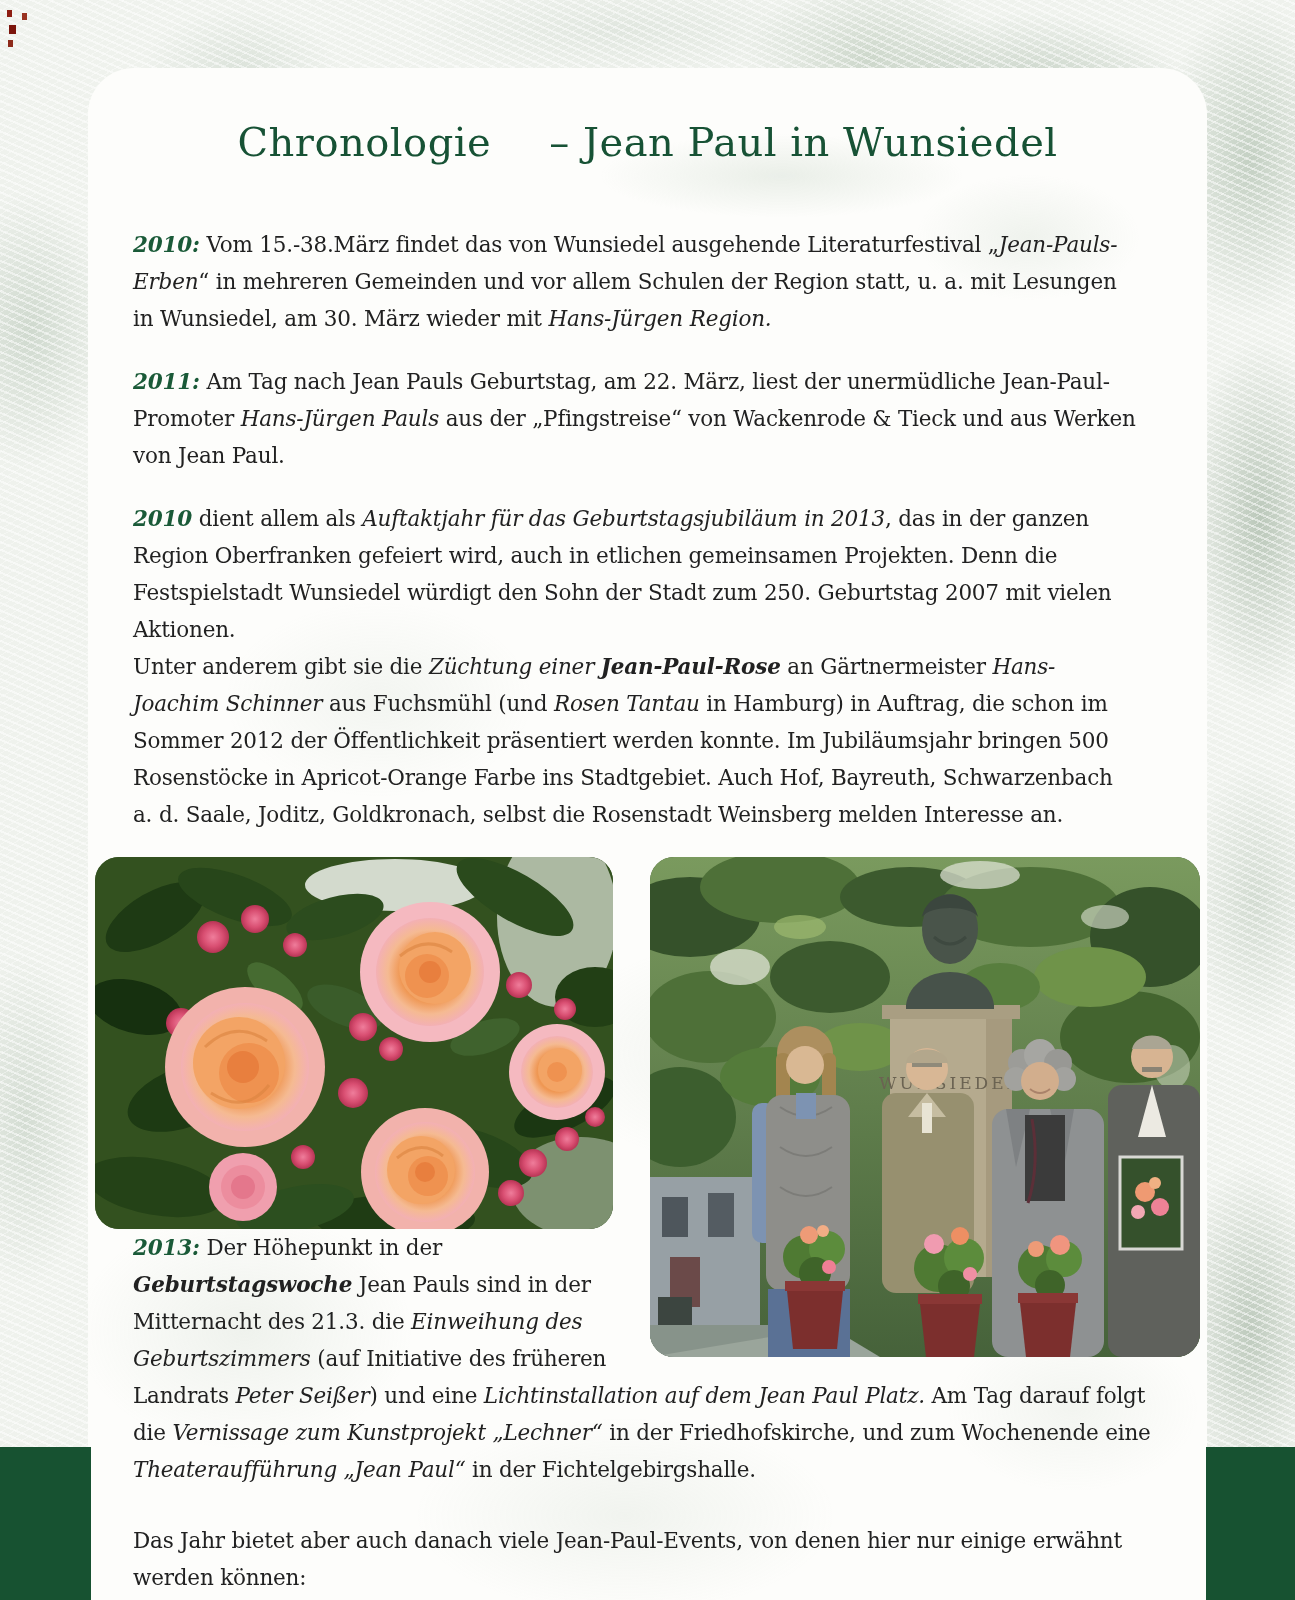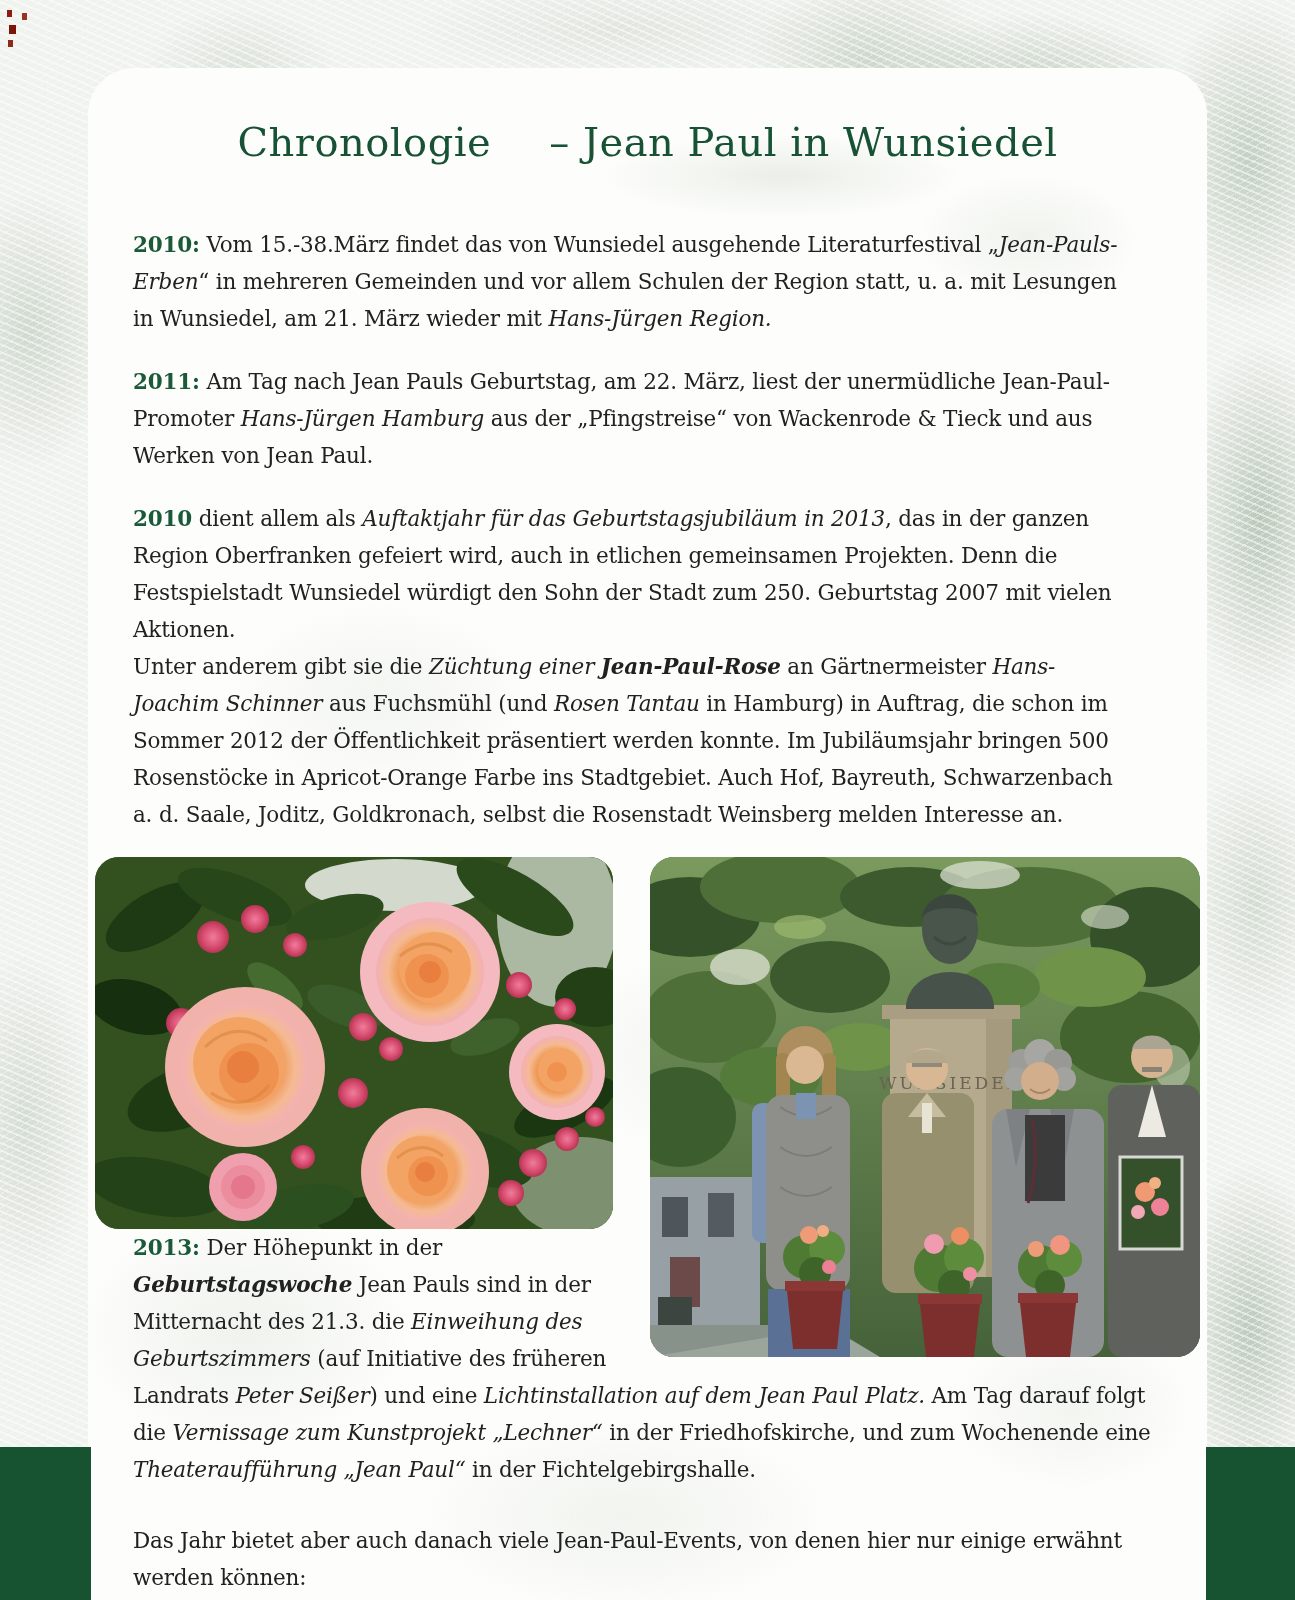--- a/index.html
+++ b/index.html
@@ -69,21 +69,21 @@
     white-space: nowrap;
   }
   .title-gap { display: inline-block; width: 58px; }
 
   .para {
     margin: 26px 70px 0 45px;
     font-size: 21.5px; line-height: 37px;
     color: #212121; letter-spacing: -0.2px;
   }
   .para-2010 { margin-top: 62px; }
-  .year { color: #1a5a38; font-weight: bold; }
+  .year { color: #1a5a38; font-style: italic; font-weight: bold; }
   .it  { font-style: italic; }
   .bit { font-style: italic; font-weight: bold; }
 
   .flow { margin: 24px 7px 0 7px; }
   .photo-frame { border-radius: 24px; overflow: hidden; background: #33511f; }
   .photo-roses { float: left;  width: 518px; height: 372px; }
   .photo-group { float: right; width: 550px; height: 500px; }
   .photo-frame svg { display: block; }
   .flow .para { margin: 14px 28px 0 38px; }
 
@@ -99,25 +99,25 @@
 
 <div class="panel">
   <div class="panel-texture"></div>
   <div class="content">
 
     <div class="title-row">
       <span>Chronologie</span><span class="title-gap"></span><span>– Jean Paul in Wunsiedel</span>
     </div>
 
     <p class="para para-2010">
-      <span class="year">2010:</span><span> Vom 15.-38.März findet das von Wunsiedel ausgehende Literaturfestival „</span><span class="it">Jean-Pauls-Erben</span><span>“ in mehreren Gemeinden und vor allem Schulen der Region statt, u. a. mit Lesungen in Wunsiedel, am 21. März wieder mit </span><span class="it">Hans-Jürgen Region.</span>
+      <span class="year">2010:</span><span> Vom 15.-38.März findet das von Wunsiedel ausgehende Literaturfestival „</span><span class="it">Jean-Pauls-Erben</span><span>“ in mehreren Gemeinden und vor allem Schulen der Region statt, u. a. mit Lesungen in Wunsiedel, am 30. März wieder mit </span><span class="it">Hans-Jürgen Region.</span>
     </p>
 
     <p class="para">
-      <span class="year">2011:</span><span> Am Tag nach Jean Pauls Geburtstag, am 22. März, liest der unermüdliche Jean-Paul-Promoter </span><span class="it">Hans-Jürgen Hamburg</span><span> aus der „Pfingstreise“ von Wackenrode &amp; Tieck und aus Werken von Jean Paul.</span>
+      <span class="year">2011:</span><span> Am Tag nach Jean Pauls Geburtstag, am 22. März, liest der unermüdliche Jean-Paul-Promoter </span><span class="it">Hans-Jürgen Pauls</span><span> aus der „Pfingstreise“ von Wackenrode &amp; Tieck und aus Werken von Jean Paul.</span>
     </p>
 
     <p class="para">
       <span class="year">2010</span><span> dient allem als </span><span class="it">Auftaktjahr für das Geburtstagsjubiläum in 2013</span><span>, das in der ganzen Region Oberfranken gefeiert wird, auch in etlichen gemeinsamen Projekten. Denn die Festspielstadt Wunsiedel würdigt den Sohn der Stadt zum 250. Geburtstag 2007 mit vielen Aktionen.</span><br>
       <span>Unter anderem gibt sie die </span><span class="it">Züchtung einer </span><span class="bit">Jean-Paul-Rose</span><span> an Gärtnermeister </span><span class="it">Hans-Joachim Schinner</span><span> aus Fuchsmühl (und </span><span class="it">Rosen Tantau</span><span> in Hamburg) in Auftrag, die schon im Sommer 2012 der Öffentlichkeit präsentiert werden konnte. Im Jubiläumsjahr bringen 500 Rosenstöcke in Apricot-Orange Farbe ins Stadtgebiet. Auch Hof, Bayreuth, Schwarzenbach a. d. Saale,  Joditz, Goldkronach, selbst die Rosenstadt Weinsberg melden Interesse an.</span>
     </p>
 
     <div class="flow">
 
       <div class="photo-frame photo-group">

